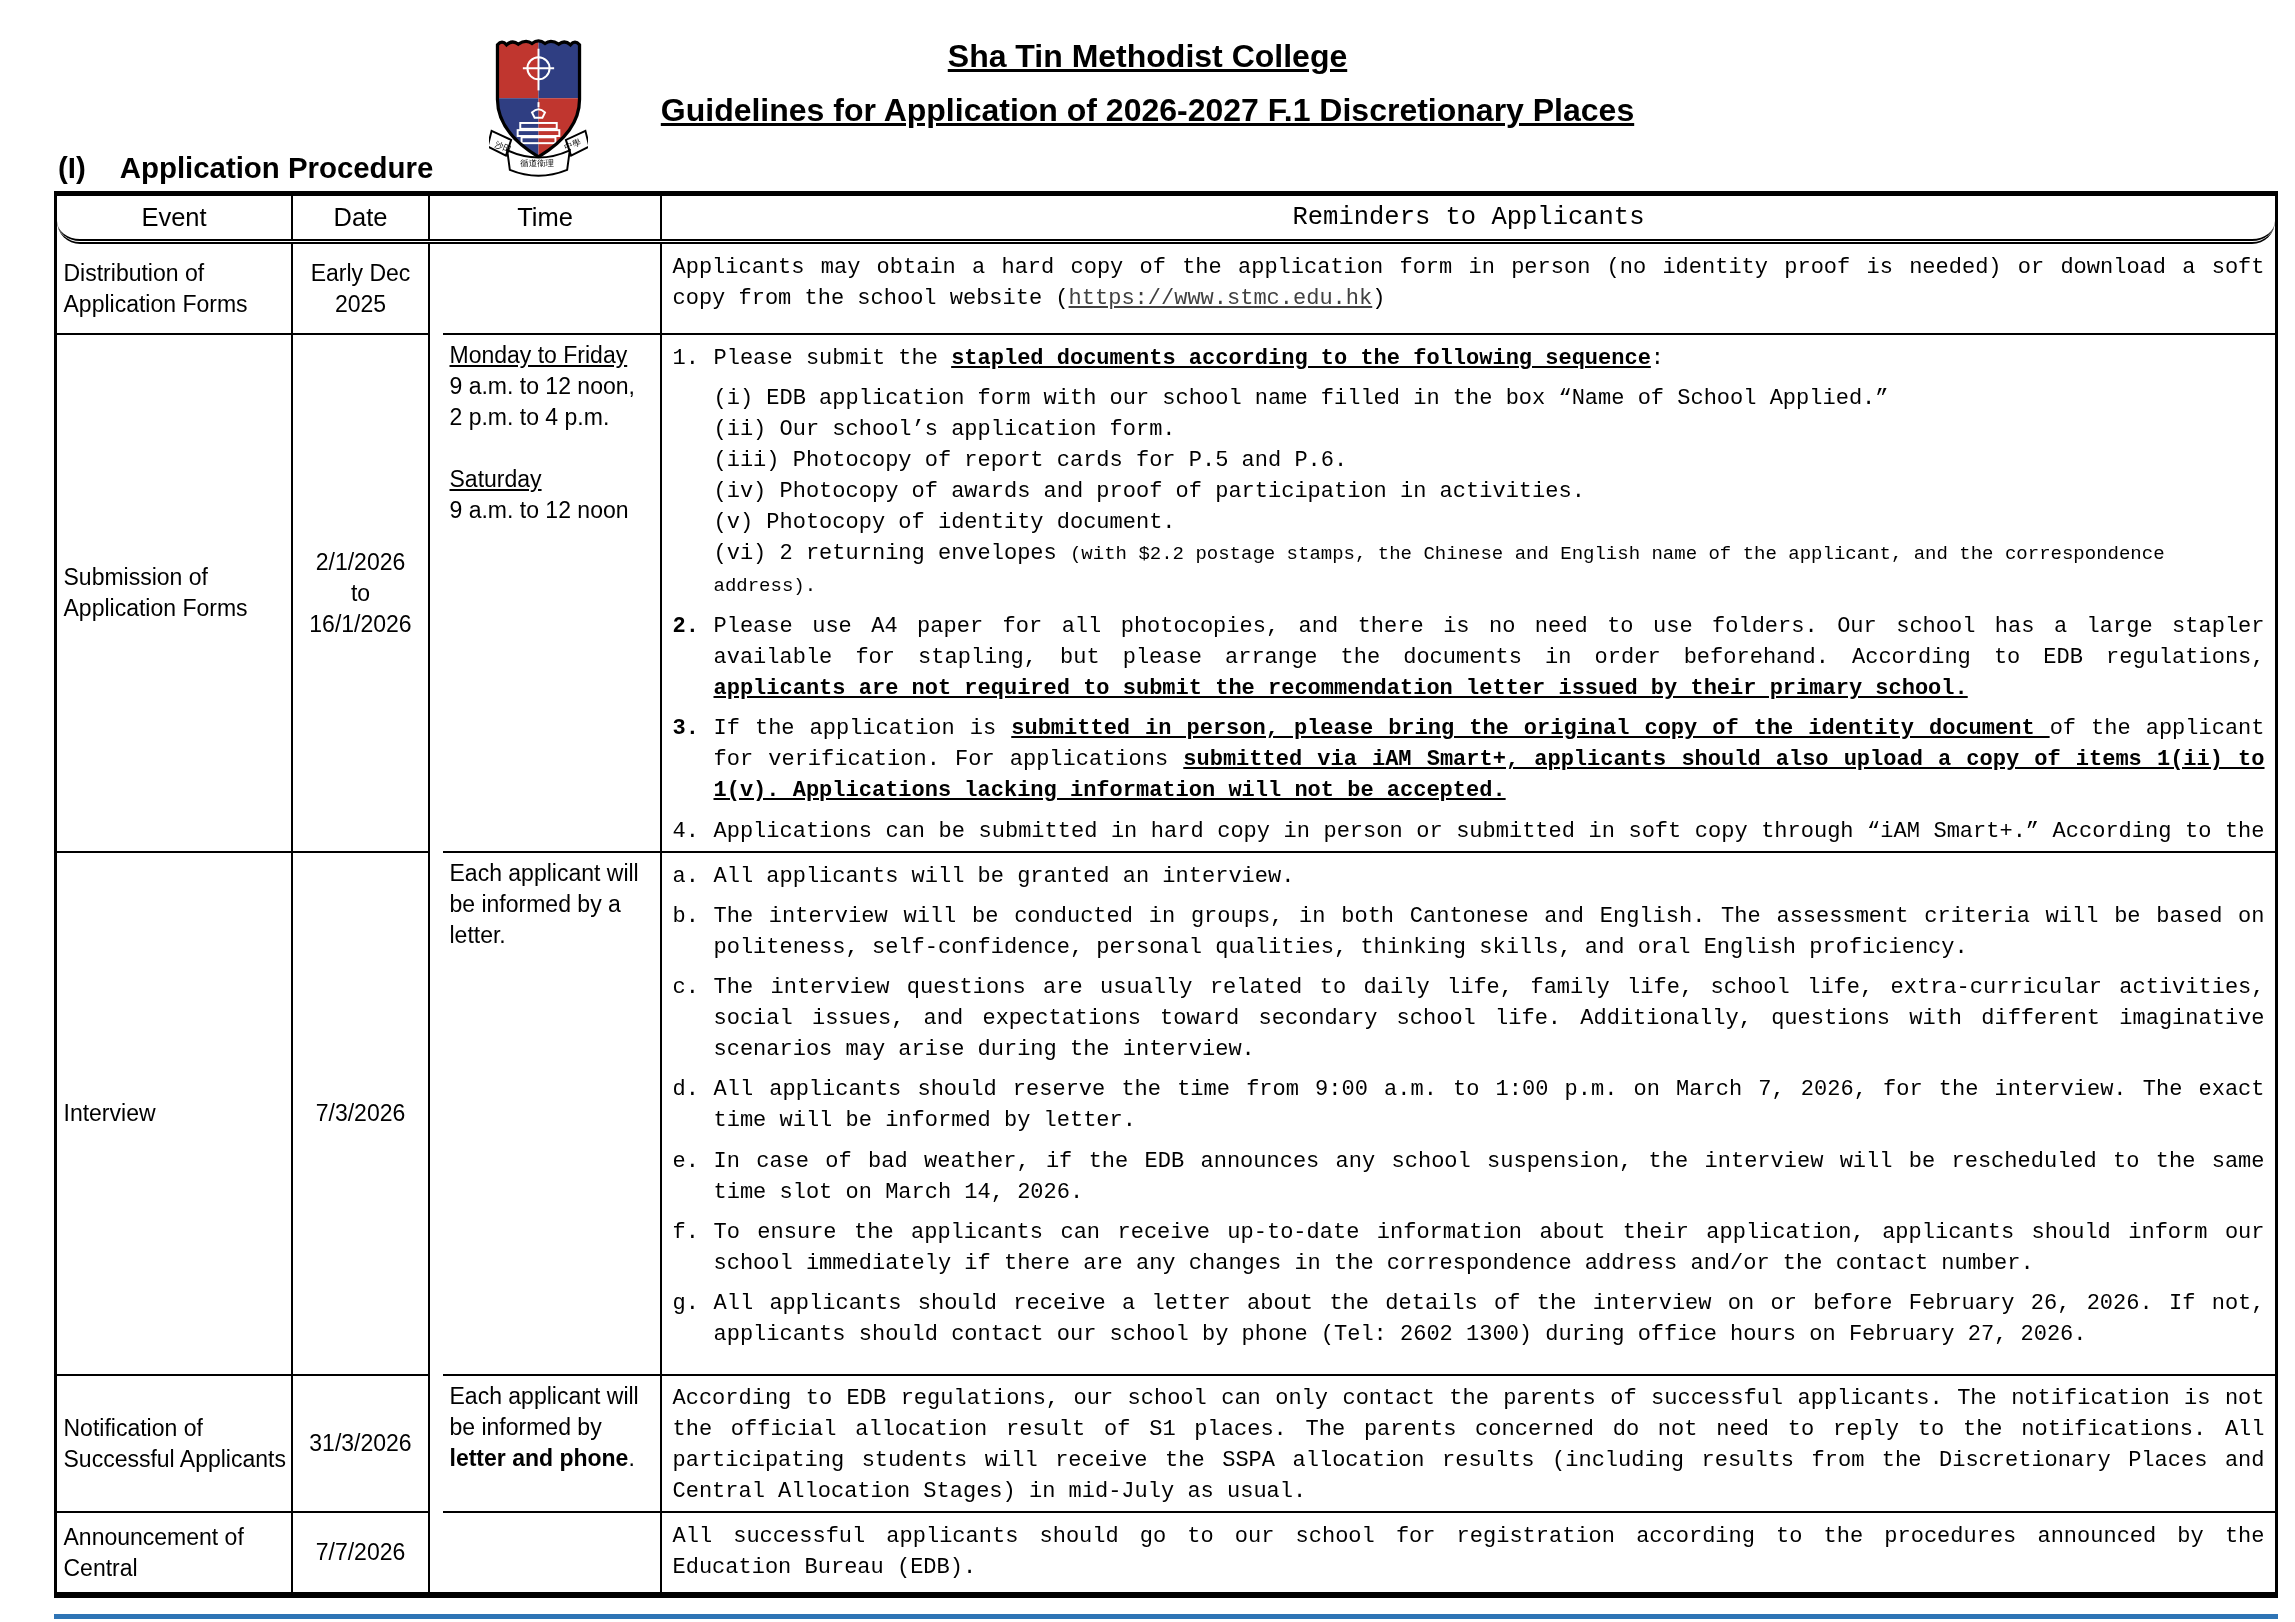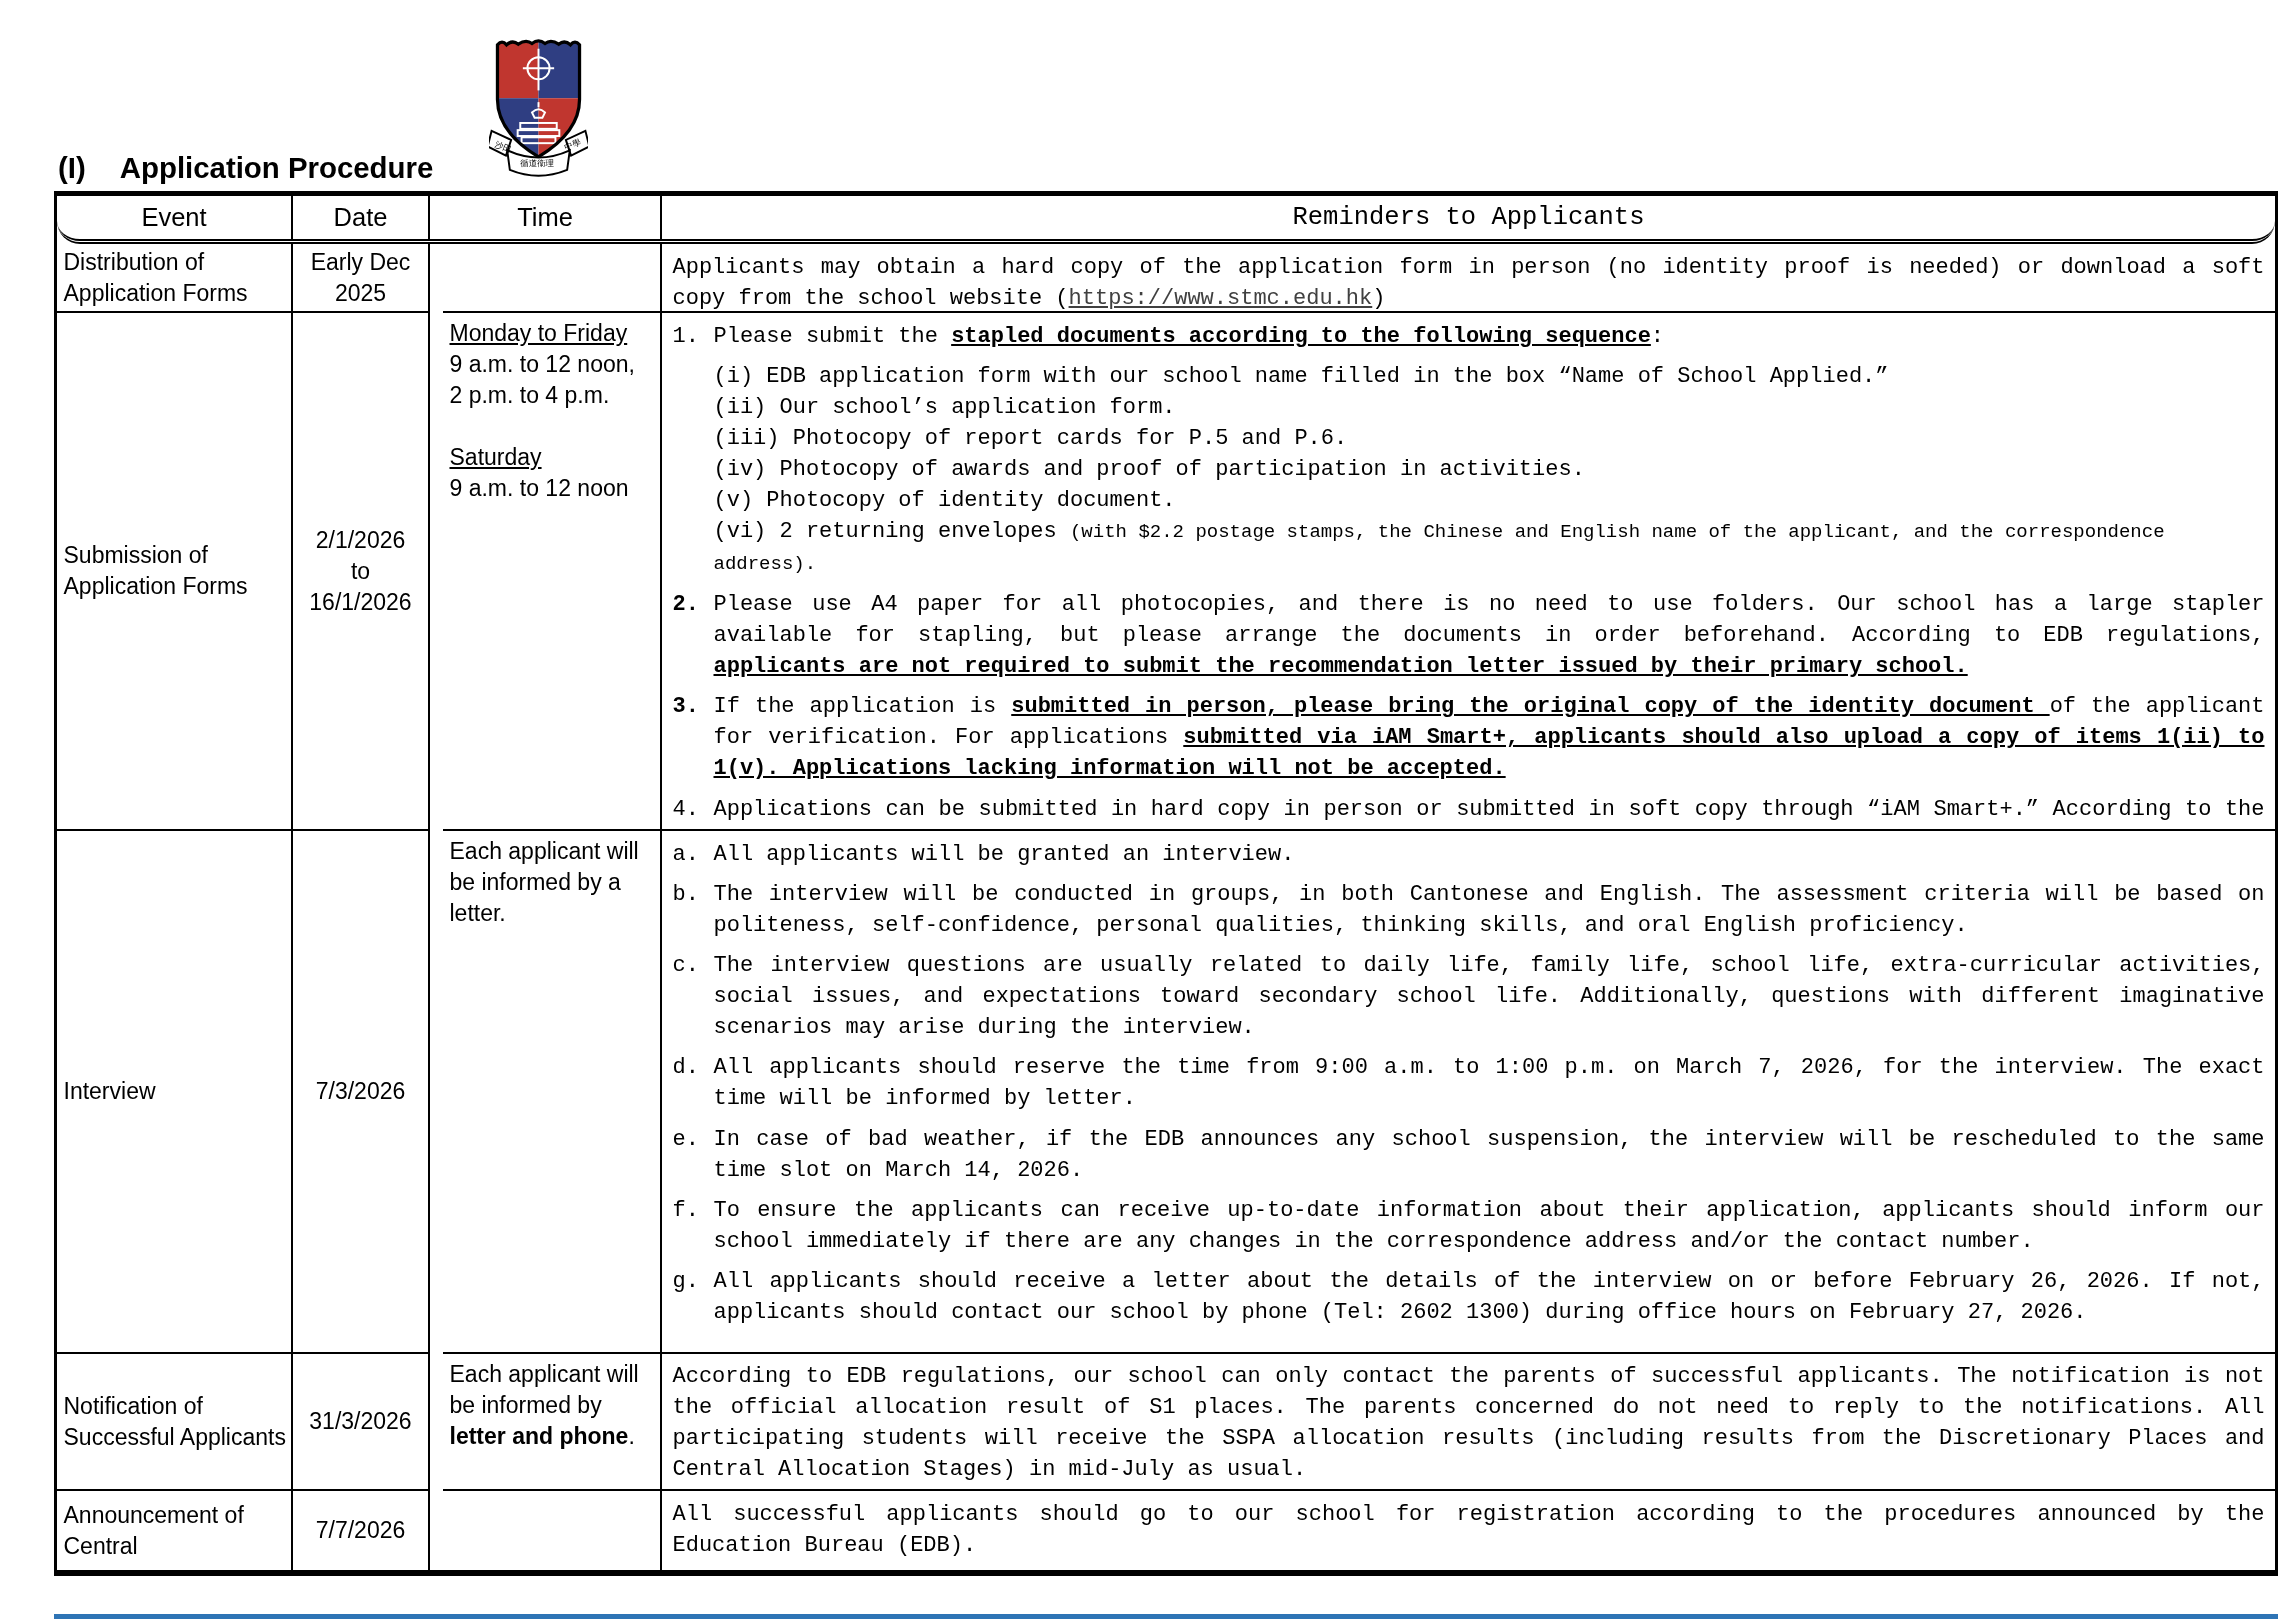--- a/index.html
+++ b/index.html
@@ -26,21 +26,21 @@
 
   .c-h{display:flex;align-items:center;justify-content:center;font-size:25.5px;height:43px;}
   .c-ev{display:flex;align-items:center;padding:5.2px 3.9px 5.2px 6.5px;font-size:23px;line-height:31px;}
   .c-date{display:flex;flex-direction:column;align-items:center;justify-content:center;
           text-align:center;font-size:23px;line-height:31px;padding:2.6px;}
   .c-time{display:flex;align-items:flex-start;font-size:23px;line-height:31px;padding:5.2px 6.5px;margin-left:13px;}
   .c-time .time-inner{width:100%;}
   .c-rem{font-size:22px;line-height:31px;padding:7.9px 10.5px 5.2px 10.5px;}
   .c-rem.vcenter{display:flex;align-items:center;}
 
-  .h-r1{height:69px;} .h-r2{height:518px;} .h-r3{height:523px;} .h-r4{height:137px;} .h-r5{height:79px;}
+  .h-r1{height:91px;} .h-r2{height:518px;} .h-r3{height:523px;} .h-r4{height:137px;} .h-r5{height:79px;}
 
   .u{text-decoration:underline;}
   .bu{font-weight:700;text-decoration:underline;text-align:right;}
   .small{font-size:19px;}
   .link{color:#404040;text-decoration:underline;cursor:pointer;}
   .gap{height:31px;}
 
   .item{display:grid;grid-template-columns:41px 1fr;margin-top:9.2px;}
   .item:first-child{margin-top:0;}
   .item .num{}
@@ -93,20 +93,24 @@
         <path d="M28 178 Q76 200 124 178 L120 208 Q76 226 32 208 Z"></path>
       </g>
       <g font-size="13" fill="#000" font-family="'DejaVu Sans',sans-serif">
         <text x="8" y="172" transform="rotate(22 8 172)">沙田</text>
         <text x="48" y="202">循道衞理</text>
         <text x="118" y="178" transform="rotate(-22 118 178)">中學</text>
       </g>
     </svg>
   </div>
 
+  <div class="titles">
+    <div class="school-name">Sha Tin Methodist College</div>
+    <div class="doc-title">Guidelines for Application of 2026-2027 F.1 Discretionary Places</div>
+  </div>
 
   <div class="section">
     <span class="lbl">(I)</span><span>Application Procedure</span>
   </div>
 
   <div class="tbl">
 
     <div class="trow head">
       <div class="c-h">Event</div>
       <div class="c-h">Date</div>

